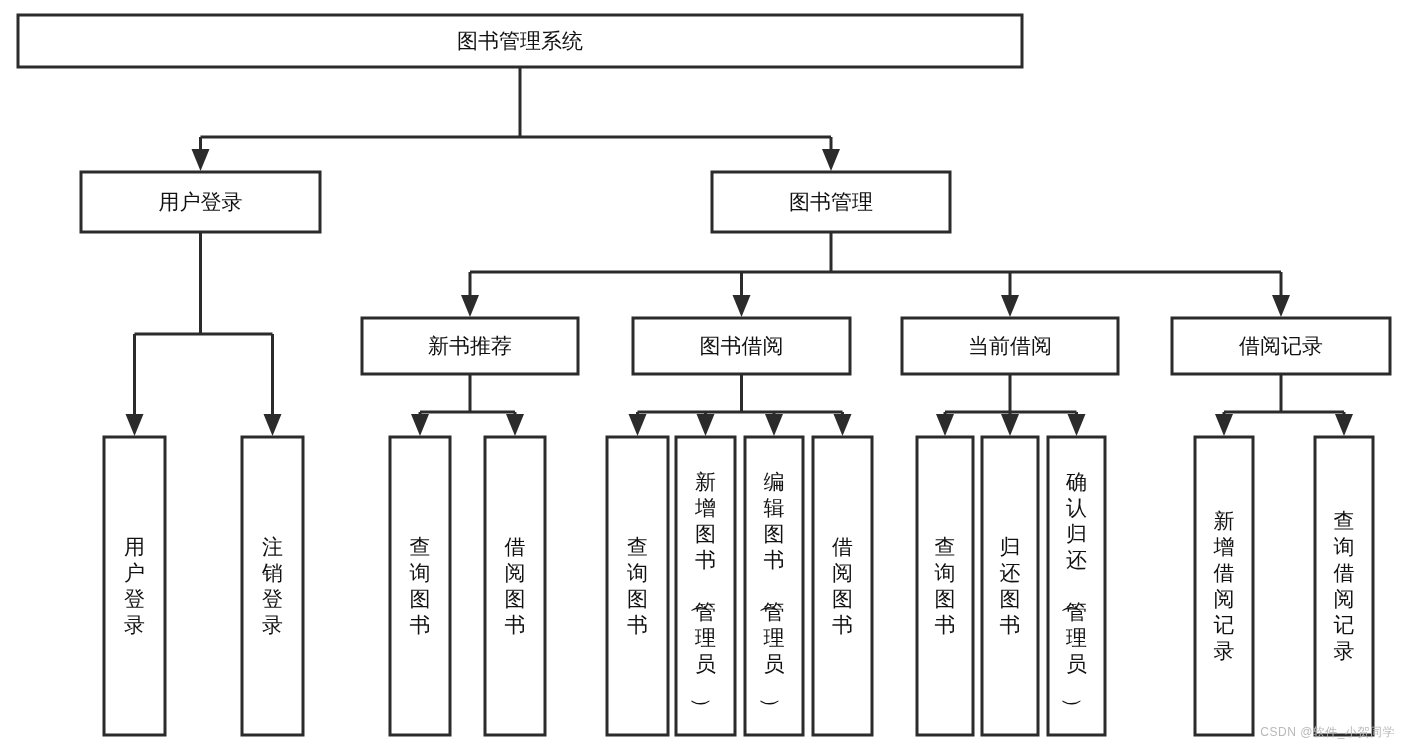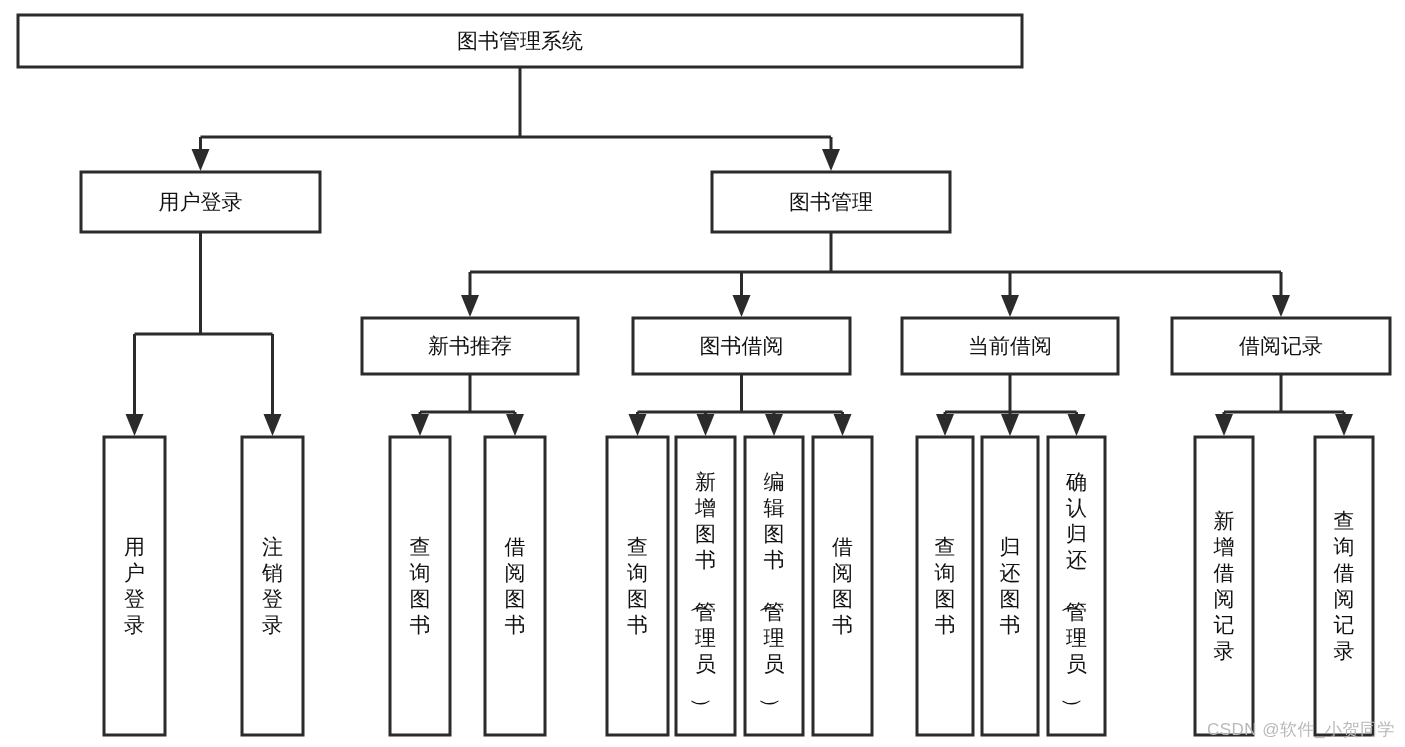--- a/index.html
+++ b/index.html
@@ -51,21 +51,21 @@
     font-family: "Liberation Sans", "DejaVu Sans", sans-serif;
     font-size: 21px;
     fill: #111111;
     text-anchor: middle;
   }
   .watermark {
     position: absolute;
     right: 10px;
     bottom: 6px;
     font-family: "Liberation Sans", "DejaVu Sans", sans-serif;
-    font-size: 17px;
+    font-size: 12px;
     color: #b9b9b9;
     letter-spacing: 0.5px;
     white-space: nowrap;
     pointer-events: none;
     text-align: center;
   }
 </style>
 </head>
 <body>
 

